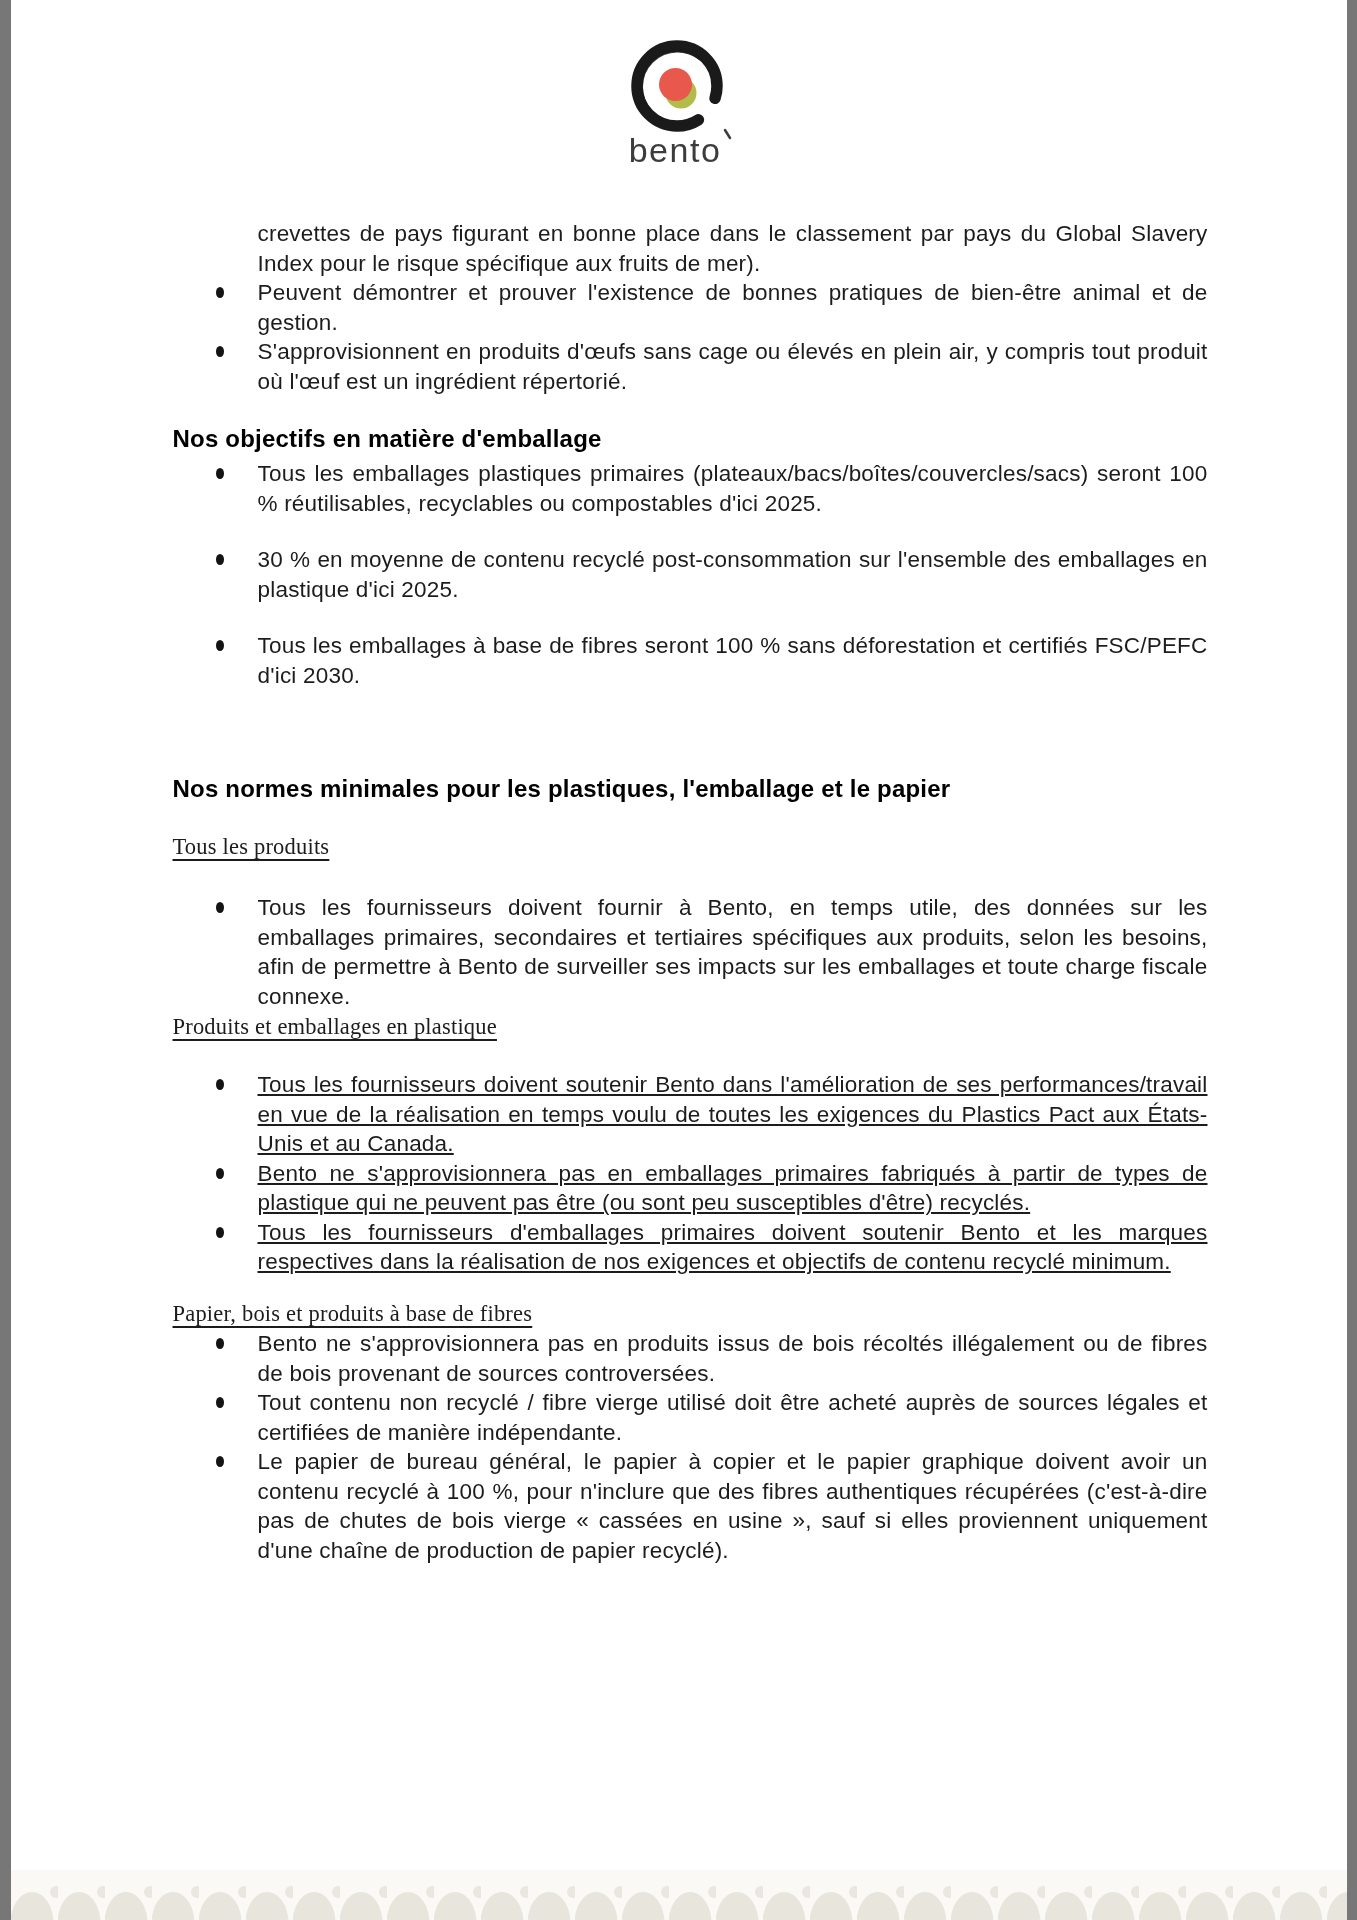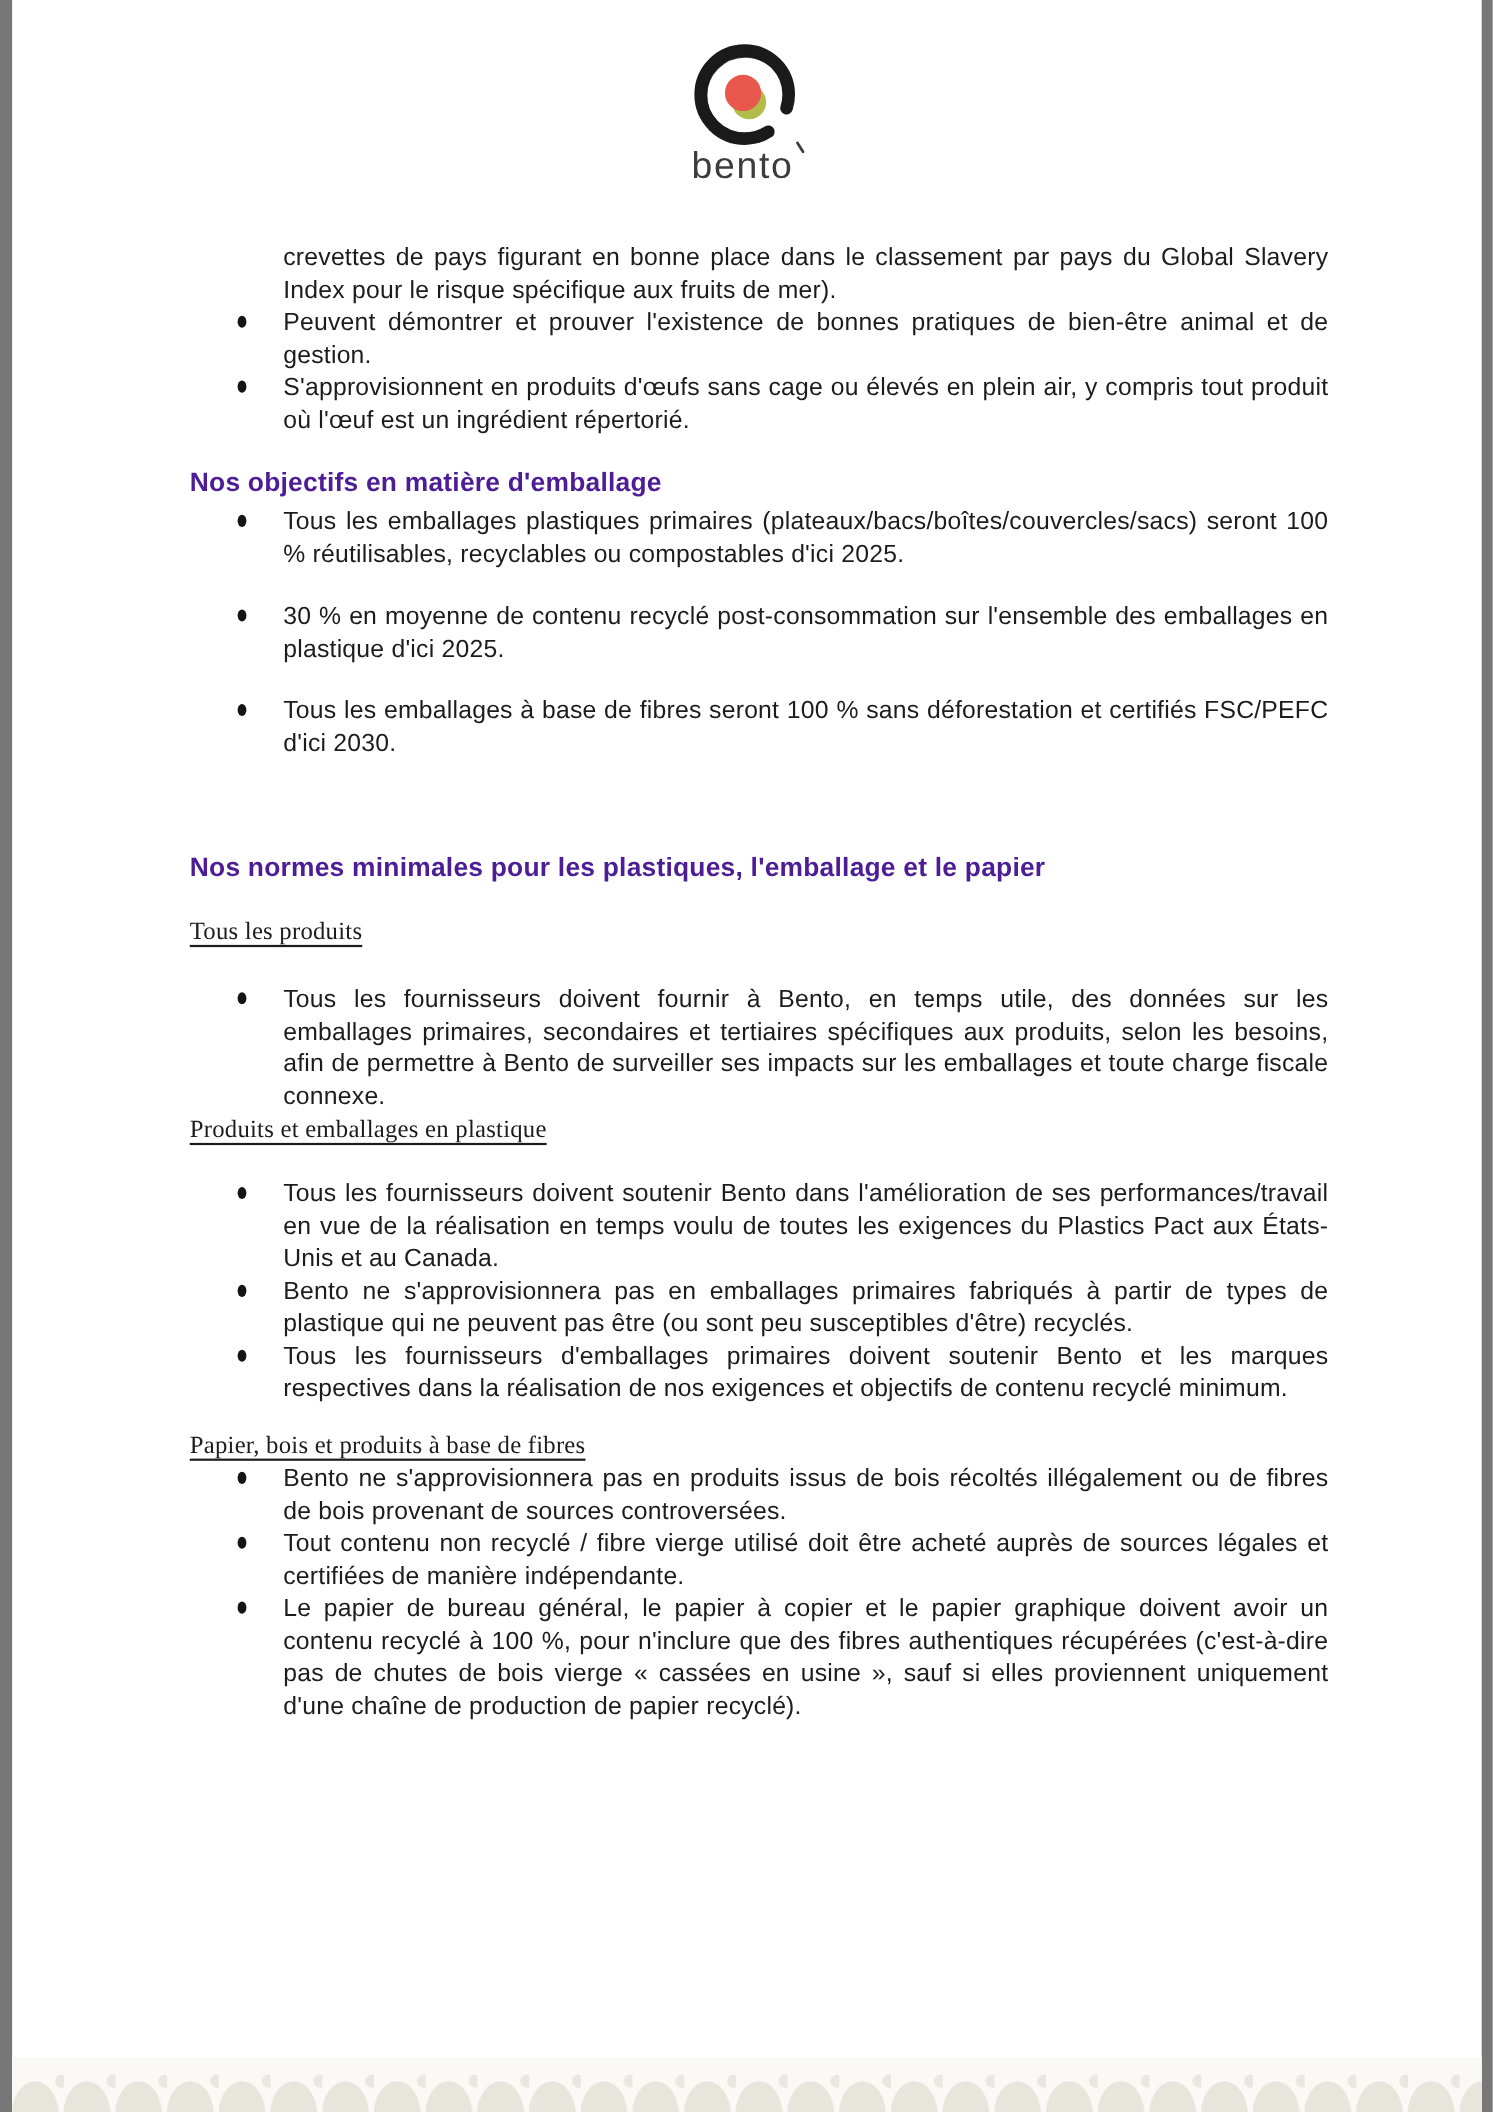--- a/index.html
+++ b/index.html
@@ -31,21 +31,21 @@
   .cont-para{
     margin:0 0 0 85px;
     width:950px;
     text-align:justify;
   }
   .heading{
     font-size:24px;
     font-weight:bold;
     line-height:30px;
     letter-spacing:0.2px;
-    color:#4c1d95;
+    color:#000000;
     margin:0;
   }
   .sub-title{
     font-size:22.5px;
     line-height:29.5px;
     letter-spacing:0.2px;
     text-decoration:underline;
     text-underline-offset:5px;
     text-decoration-thickness:1.5px;
     margin:0;
@@ -136,21 +136,21 @@
 
   <h3 class="abs content sub-title" style="top:832px;font-weight:normal;">Tous les produits</h3>
   <div class="abs content body-text" style="top:893px;">
     <div class="bullet-row">
       <span class="marker"></span>
       <p class="btext">Tous les fournisseurs doivent fournir à Bento, en temps utile, des données sur les emballages primaires, secondaires et tertiaires spécifiques aux produits, selon les besoins, afin de permettre à Bento de surveiller ses impacts sur les emballages et toute charge fiscale connexe.</p>
     </div>
   </div>
 
   <h3 class="abs content sub-title" style="top:1012px;font-weight:normal;">Produits et emballages en plastique</h3>
-  <div class="abs content body-text" style="top:1070px;">
+  <div class="abs content body-text" style="top:1070px;text-decoration:underline;">
     <div class="bullet-row">
       <span class="marker"></span>
       <p class="btext">Tous les fournisseurs doivent soutenir Bento dans l'amélioration de ses performances/travail en vue de la réalisation en temps voulu de toutes les exigences du Plastics Pact aux États-Unis et au Canada.</p>
     </div>
     <div class="bullet-row">
       <span class="marker"></span>
       <p class="btext">Bento ne s'approvisionnera pas en emballages primaires fabriqués à partir de types de plastique qui ne peuvent pas être (ou sont peu susceptibles d'être) recyclés.</p>
     </div>
     <div class="bullet-row">
       <span class="marker"></span>

